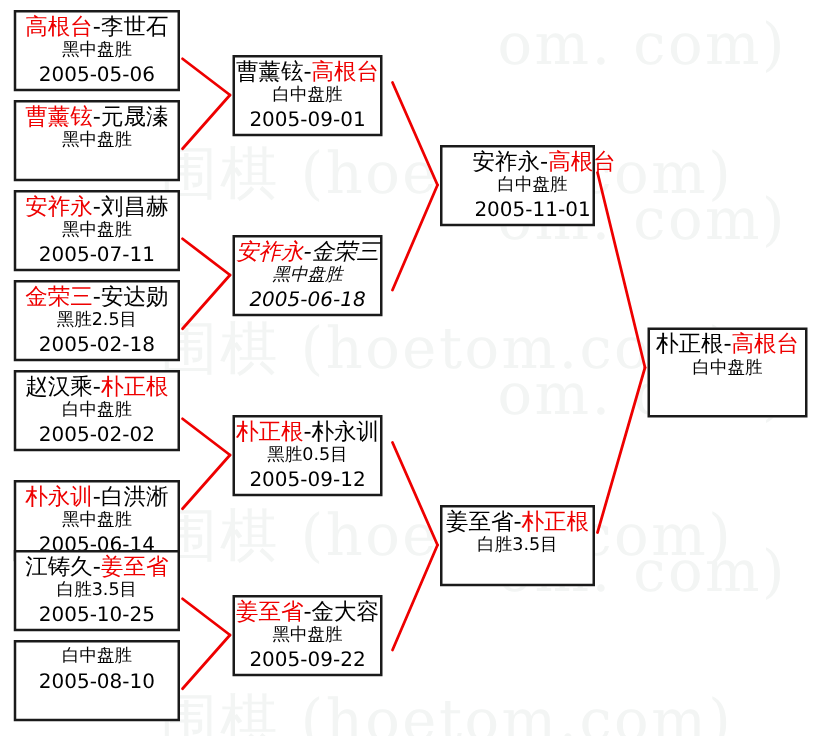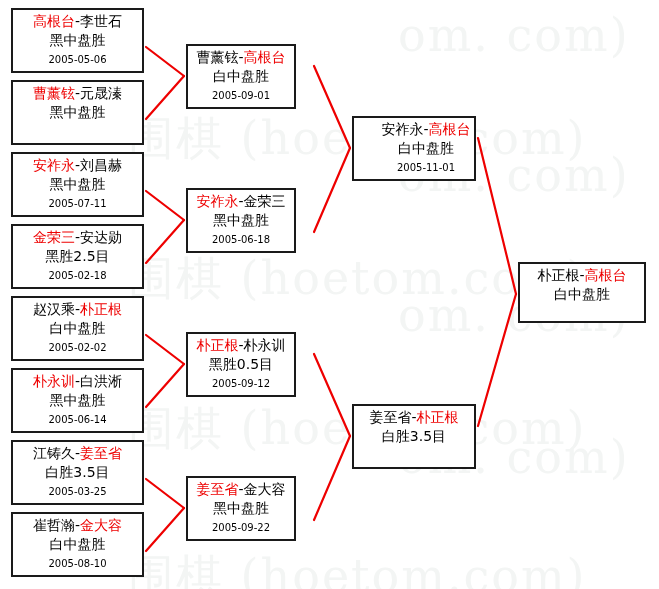--- a/index.html
+++ b/index.html
@@ -70,61 +70,61 @@
     background: #ffffff;
     border: 2px solid #1a1a1a;
     text-align: center;
     padding-top: 2px;
     font-size: 14px;
     line-height: 19px;
     color: #000000;
   }
   .players {
     white-space: nowrap;
-    font-size: 14px;
+    font-size: 18px;
   }
   .player-win { color: #ee0000; }
   .player-lose { color: #000000; }
   .dash { color: #000000; }
   .result {
     white-space: nowrap;
     font-size: 14px;
   }
   .date {
     white-space: nowrap;
-    font-size: 10px;
+    font-size: 16px;
     font-family: "DejaVu Sans", "Liberation Sans", sans-serif;
     letter-spacing: 0px;
   }
 
   
   .r1 { left: 11px; width: 133px; height: 65px; }
   .r1.b1 { top: 8px; }
   .r1.b2 { top: 80px; }
   .r1.b3 { top: 152px; }
   .r1.b4 { top: 224px; }
   .r1.b5 { top: 296px; }
-  .r1.b6 { top: 368px; text-align: center; }
+  .r1.b6 { top: 384px; text-align: center; }
   .r1.b7 { top: 440px; }
   .r1.b8 { top: 512px; }
 
   
-  .r2 { left: 186px; width: 110px; height: 65px; }
+  .r2 { left: 186px; width: 120px; height: 65px; }
   .r2.q1 { top: 44px; }
-  .r2.q2 { top: 188px; }
+  .r2.q2 { top: 188px; font-style: italic; }
   .r2.q3 { top: 332px; }
   .r2.q4 { top: 476px; }
 
   
   .r3 { left: 352px; width: 124px; height: 65px; }
   .r3.s1 { top: 116px; padding-left: 24px; }
   .r3.s2 { top: 404px; }
 
   
-  .r4 { left: 518px; width: 128px; height: 61px; top: 262px; }
+  .r4 { left: 518px; width: 128px; height: 72px; top: 262px; }
 </style>
 </head>
 <body>
 
 <div id="bracket-root">
 
   <div class="watermark-layer">
     <div class="watermark-line wm-a">围棋 (hoetom.com)</div>
     <div class="watermark-line wm-b">om. com)</div>
     <div class="watermark-line wm-c">围棋 (hoetom.com)</div>
@@ -192,25 +192,24 @@
 
   <div class="match-box r1 b6">
     <div class="players"><span class="player-win">朴永训</span><span class="dash">-</span><span class="player-lose">白洪淅</span></div>
     <div class="result">黑中盘胜</div>
     <div class="date">2005-06-14</div>
   </div>
 
   <div class="match-box r1 b7">
     <div class="players"><span class="player-lose">江铸久</span><span class="dash">-</span><span class="player-win">姜至省</span></div>
     <div class="result">白胜3.5目</div>
-    <div class="date">2005-03-25</div>
+    <div class="date">2005-10-25</div>
   </div>
 
   <div class="match-box r1 b8">
-    <div class="players"><span class="player-lose">崔哲瀚</span><span class="dash">-</span><span class="player-win">金大容</span></div>
     <div class="result">白中盘胜</div>
     <div class="date">2005-08-10</div>
   </div>
 
   <div class="match-box r2 q1">
     <div class="players"><span class="player-lose">曹薰铉</span><span class="dash">-</span><span class="player-win">高根台</span></div>
     <div class="result">白中盘胜</div>
     <div class="date">2005-09-01</div>
   </div>
 

